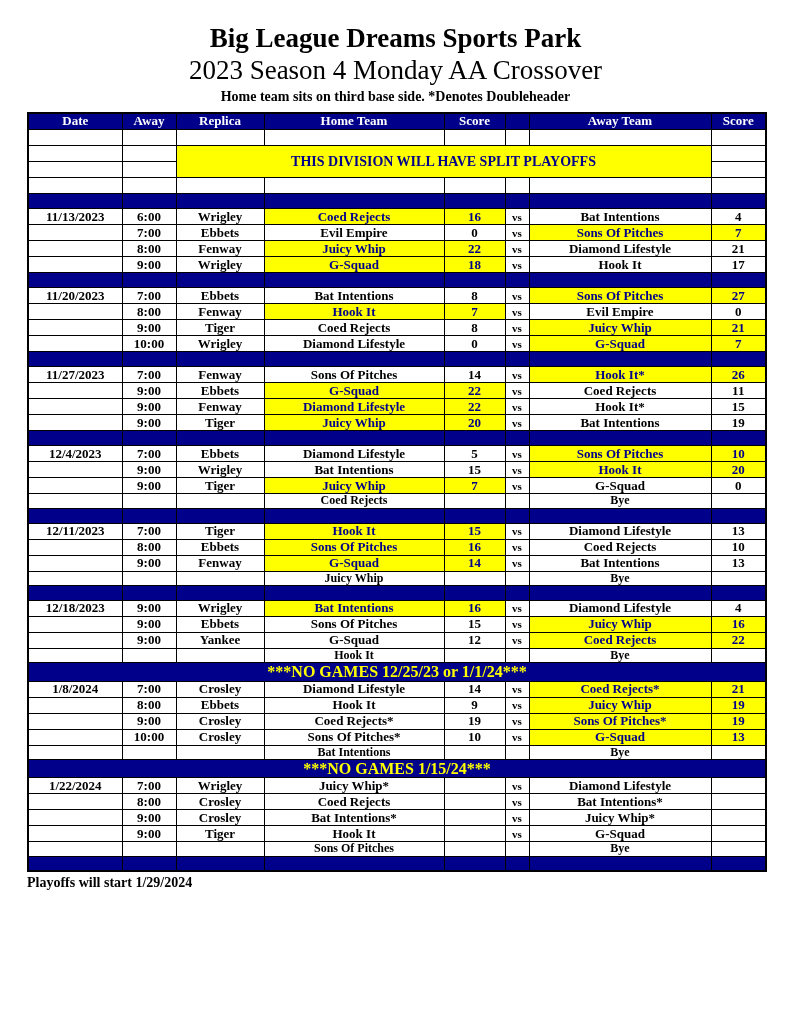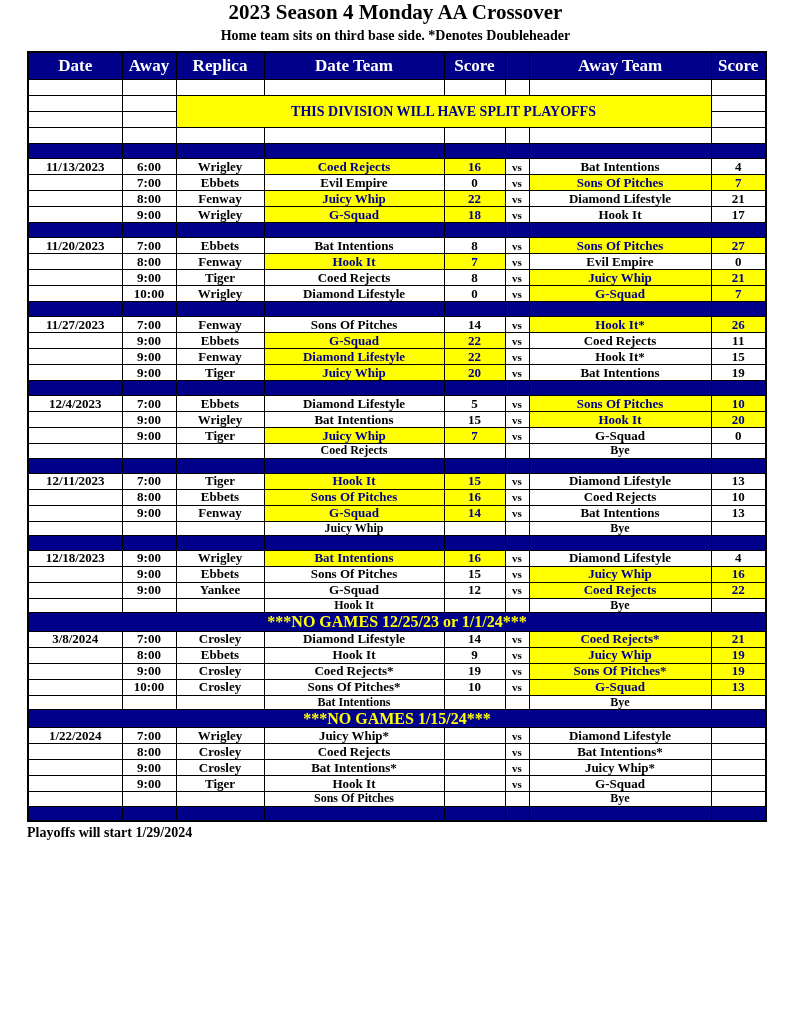--- a/index.html
+++ b/index.html
@@ -11,22 +11,22 @@
     color: #000;
   }
   .titles { text-align: center; }
   .title {
     margin-top: 24px;
     font-size: 27px;
     font-weight: bold;
     line-height: 1.1;
   }
   .subtitle {
-    font-size: 21px;
-    font-weight: bold;
+    font-size: 27px;
+    font-weight: normal;
     line-height: 1.2;
   }
   .note {
     font-size: 14px;
     font-weight: bold;
     line-height: 1.2;
     margin-top: 3px;
   }
   table.schedule {
     border-collapse: collapse;
@@ -43,22 +43,22 @@
     overflow: hidden;
     white-space: nowrap;
     font-weight: bold;
     font-size: 13px;
     height: 16px;
     line-height: 1.1;
   }
   .schedule thead th {
     background: var(--navy);
     color: #fff;
-    height: 28px;
-    font-size: 17px;
+    height: 17px;
+    font-size: 13px;
   }
   .schedule td.sep { background: var(--navy); height: 15px; }
   .schedule td.win { background: var(--yellow); color: var(--navy); }
   .schedule td.vs  { font-size: 11px; }
   .schedule td.notice {
     background: var(--navy);
     color: var(--yellow);
     height: 13px;
     font-size: 16px;
   }
@@ -71,41 +71,42 @@
   .footer {
     margin: 3px 0 17px 27px;
     font-size: 14px;
     font-weight: bold;
   }
 </style>
 </head>
 <body>
 
 <div class="titles">
+  <div class="title">Big League Dreams Sports Park</div>
   <div class="subtitle">2023 Season 4 Monday AA Crossover</div>
   <div class="note">Home team sits on third base side.  *Denotes Doubleheader</div>
 </div>
 
 <table class="schedule">
   <colgroup>
     <col style="width:94px">
       <col style="width:54px">
       <col style="width:88px">
       <col style="width:180px">
     <col style="width:61px">
       <col style="width:24px">
       <col style="width:182px">
       <col style="width:55px">
   </colgroup>
   <thead>
     <tr>
       <th>Date</th>
       <th>Away</th>
       <th>Replica</th>
-      <th>Date Team</th>
+      <th>Home Team</th>
       <th>Score</th>
       <th></th>
       <th>Away Team</th>
       <th>Score</th>
     </tr>
   </thead>
   <tbody>
       <tr>
         <td></td>
         <td></td>
@@ -434,21 +435,21 @@
         <td>Hook It</td>
         <td></td>
         <td></td>
         <td>Bye</td>
         <td></td>
       </tr>
       <tr>
         <td class="notice" colspan="8">***NO GAMES 12/25/23 or 1/1/24***</td>
       </tr>
       <tr>
-        <td>3/8/2024</td>
+        <td>1/8/2024</td>
         <td>7:00</td>
         <td>Crosley</td>
         <td>Diamond Lifestyle</td>
         <td>14</td>
         <td class="vs">vs</td>
         <td class="win">Coed Rejects*</td>
         <td class="win">21</td>
       </tr>
       <tr>
         <td></td>

